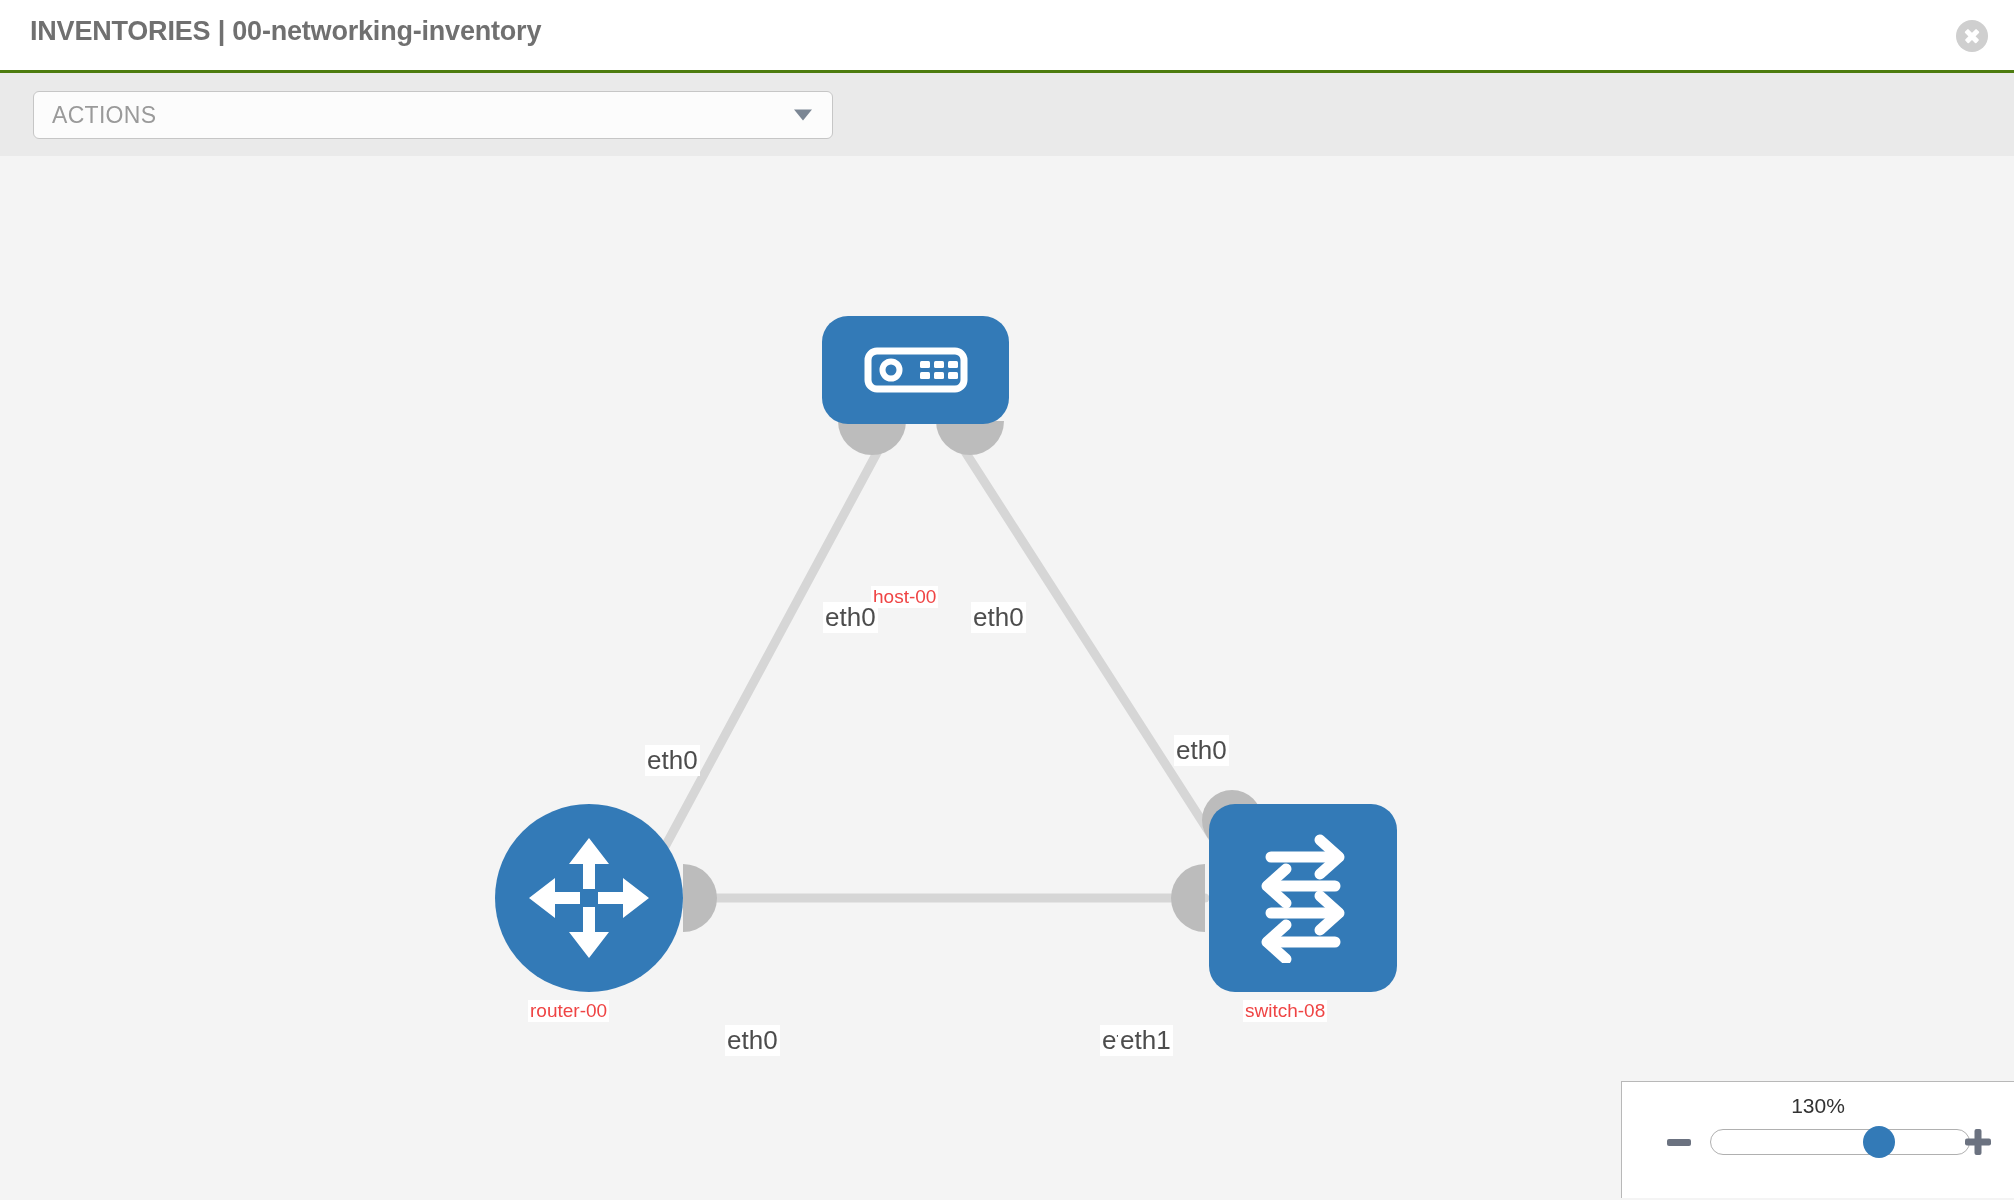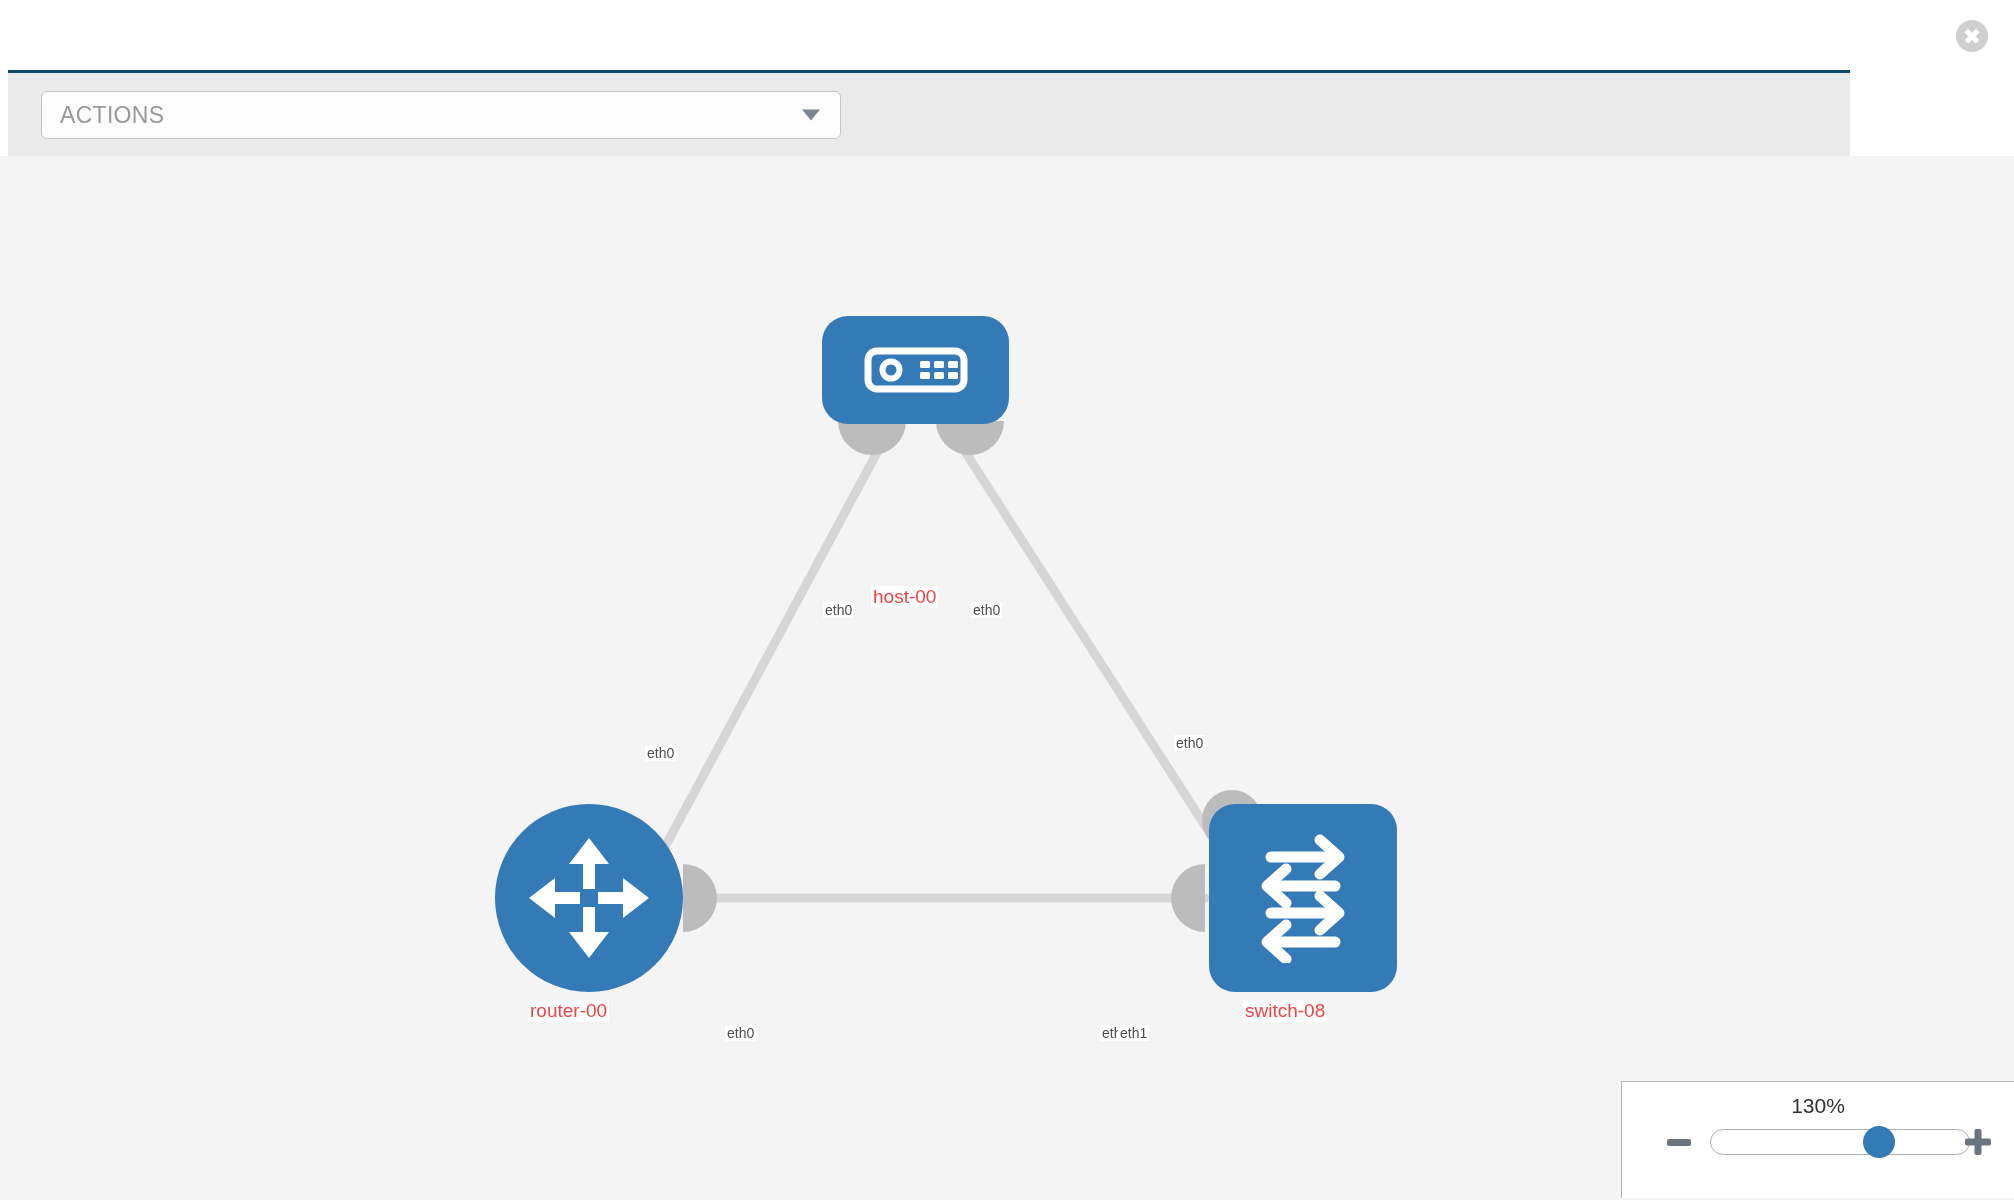--- a/index.html
+++ b/index.html
@@ -54,25 +54,25 @@
     height: 4.5px;
     background: #ffffff;
     border-radius: 1px;
   }
   .close-btn::before { transform: translate(-50%,-50%) rotate(45deg); }
   .close-btn::after  { transform: translate(-50%,-50%) rotate(-45deg); }
 
   
   .toolbar {
     position: absolute;
-    left: 8px; top: 70px;
-    width: 1842px;
+    left: 0; top: 70px;
+    width: 2014px;
     height: 86px;
     background: #eaeaea;
-    border-top: 3px solid #0c4a6e;
+    border-top: 3px solid #4d7c0f;
     box-sizing: border-box;
   }
   .ctrl {
     position: absolute;
     box-sizing: border-box;
     background: #fcfcfc;
     border: 1px solid #c6c6c6;
     border-radius: 6px;
     height: 48px;
   }
@@ -157,21 +157,21 @@
     white-space: nowrap;
     padding: 0 2px;
   }
   .label-host   { left: 871px; top: 430px; }
   .label-router { left: 528px; top: 844px; }
   .label-switch { left: 1243px; top: 844px; }
 
   
   .iface-label {
     position: absolute;
-    font-size: 14px;
+    font-size: 26px;
     color: #4d4d4d;
     background: #ffffff;
     white-space: nowrap;
     padding: 0 2px;
   }
   .if-host-left   { left: 823px;  top: 446px; }
   .if-host-right  { left: 971px;  top: 446px; }
   .if-router-up   { left: 645px;  top: 589px; }
   .if-switch-up   { left: 1174px; top: 579px; }
   .if-router-e0   { left: 725px;  top: 869px; }
@@ -248,20 +248,21 @@
     margin-left: -16px;
     border-radius: 50%;
     background: #337ab7;
     cursor: pointer;
   }
 </style>
 </head>
 <body>
 
 <div class="header">
+  <div class="page-title">INVENTORIES | 00-networking-inventory</div>
   <div class="close-btn"></div>
 </div>
 
 <div class="toolbar">
 
   <div class="ctrl actions-select">
     <span class="ctrl-label">ACTIONS</span>
     <span class="caret"></span>
   </div>
 

